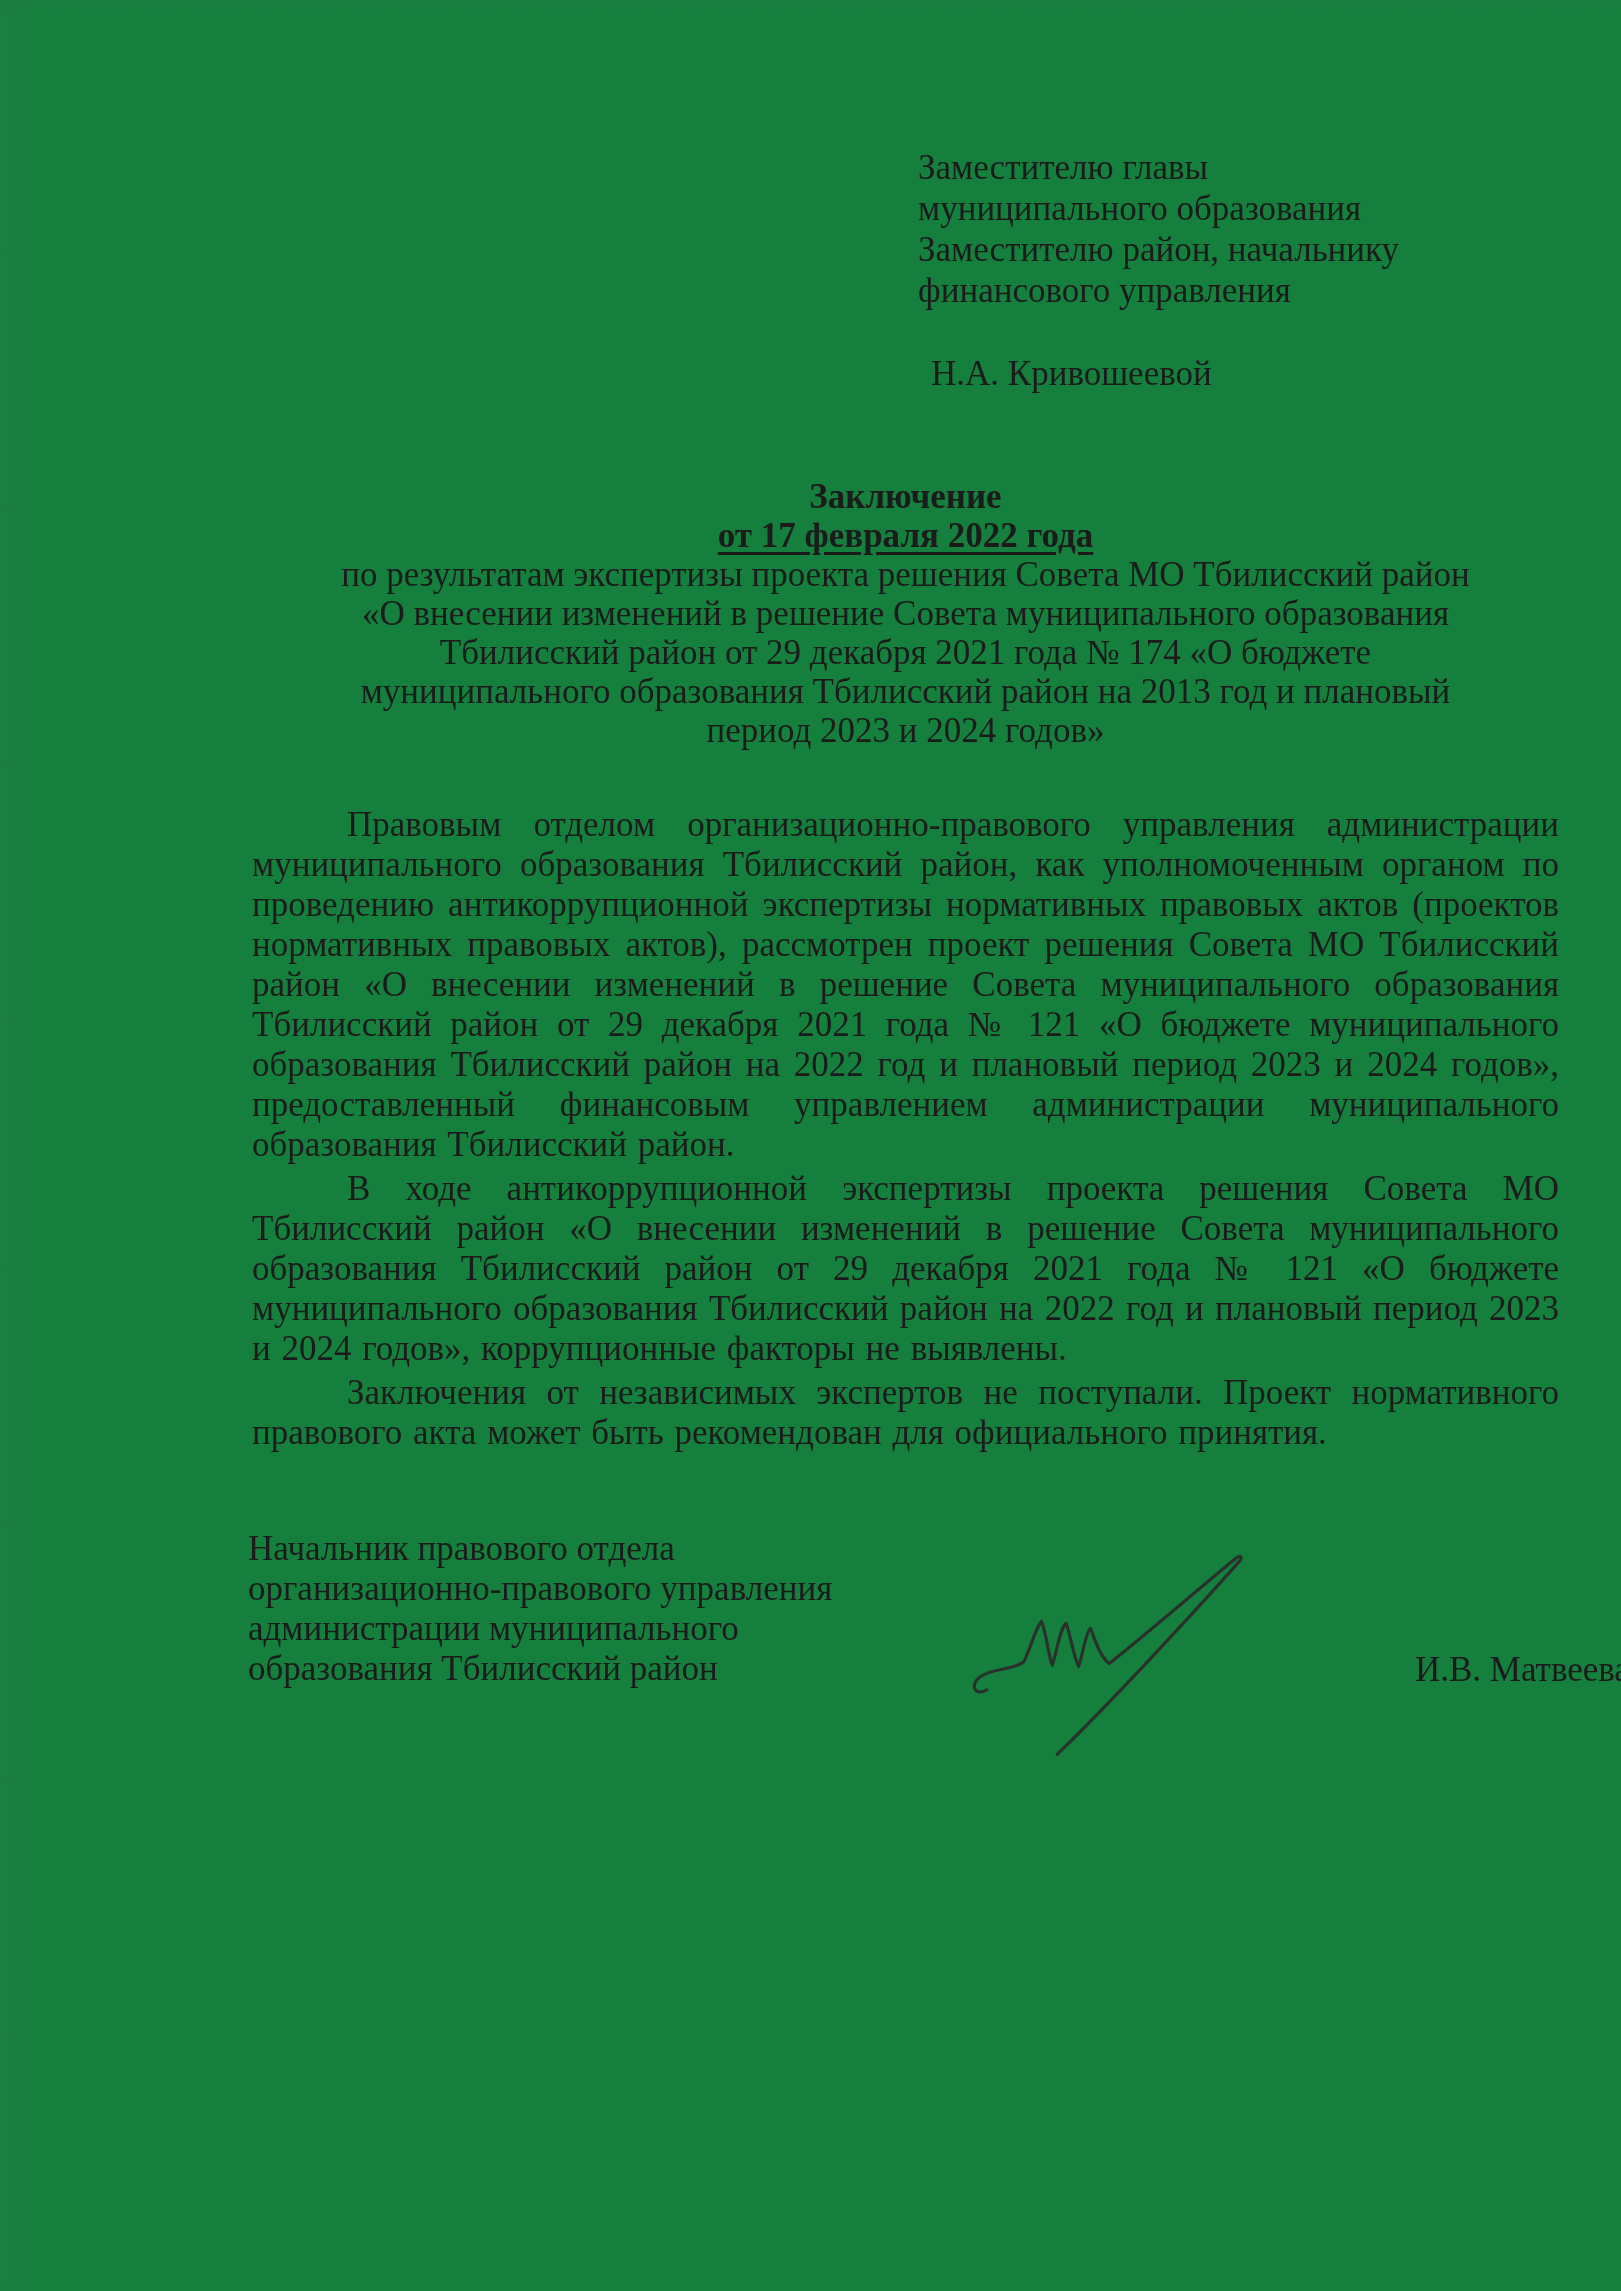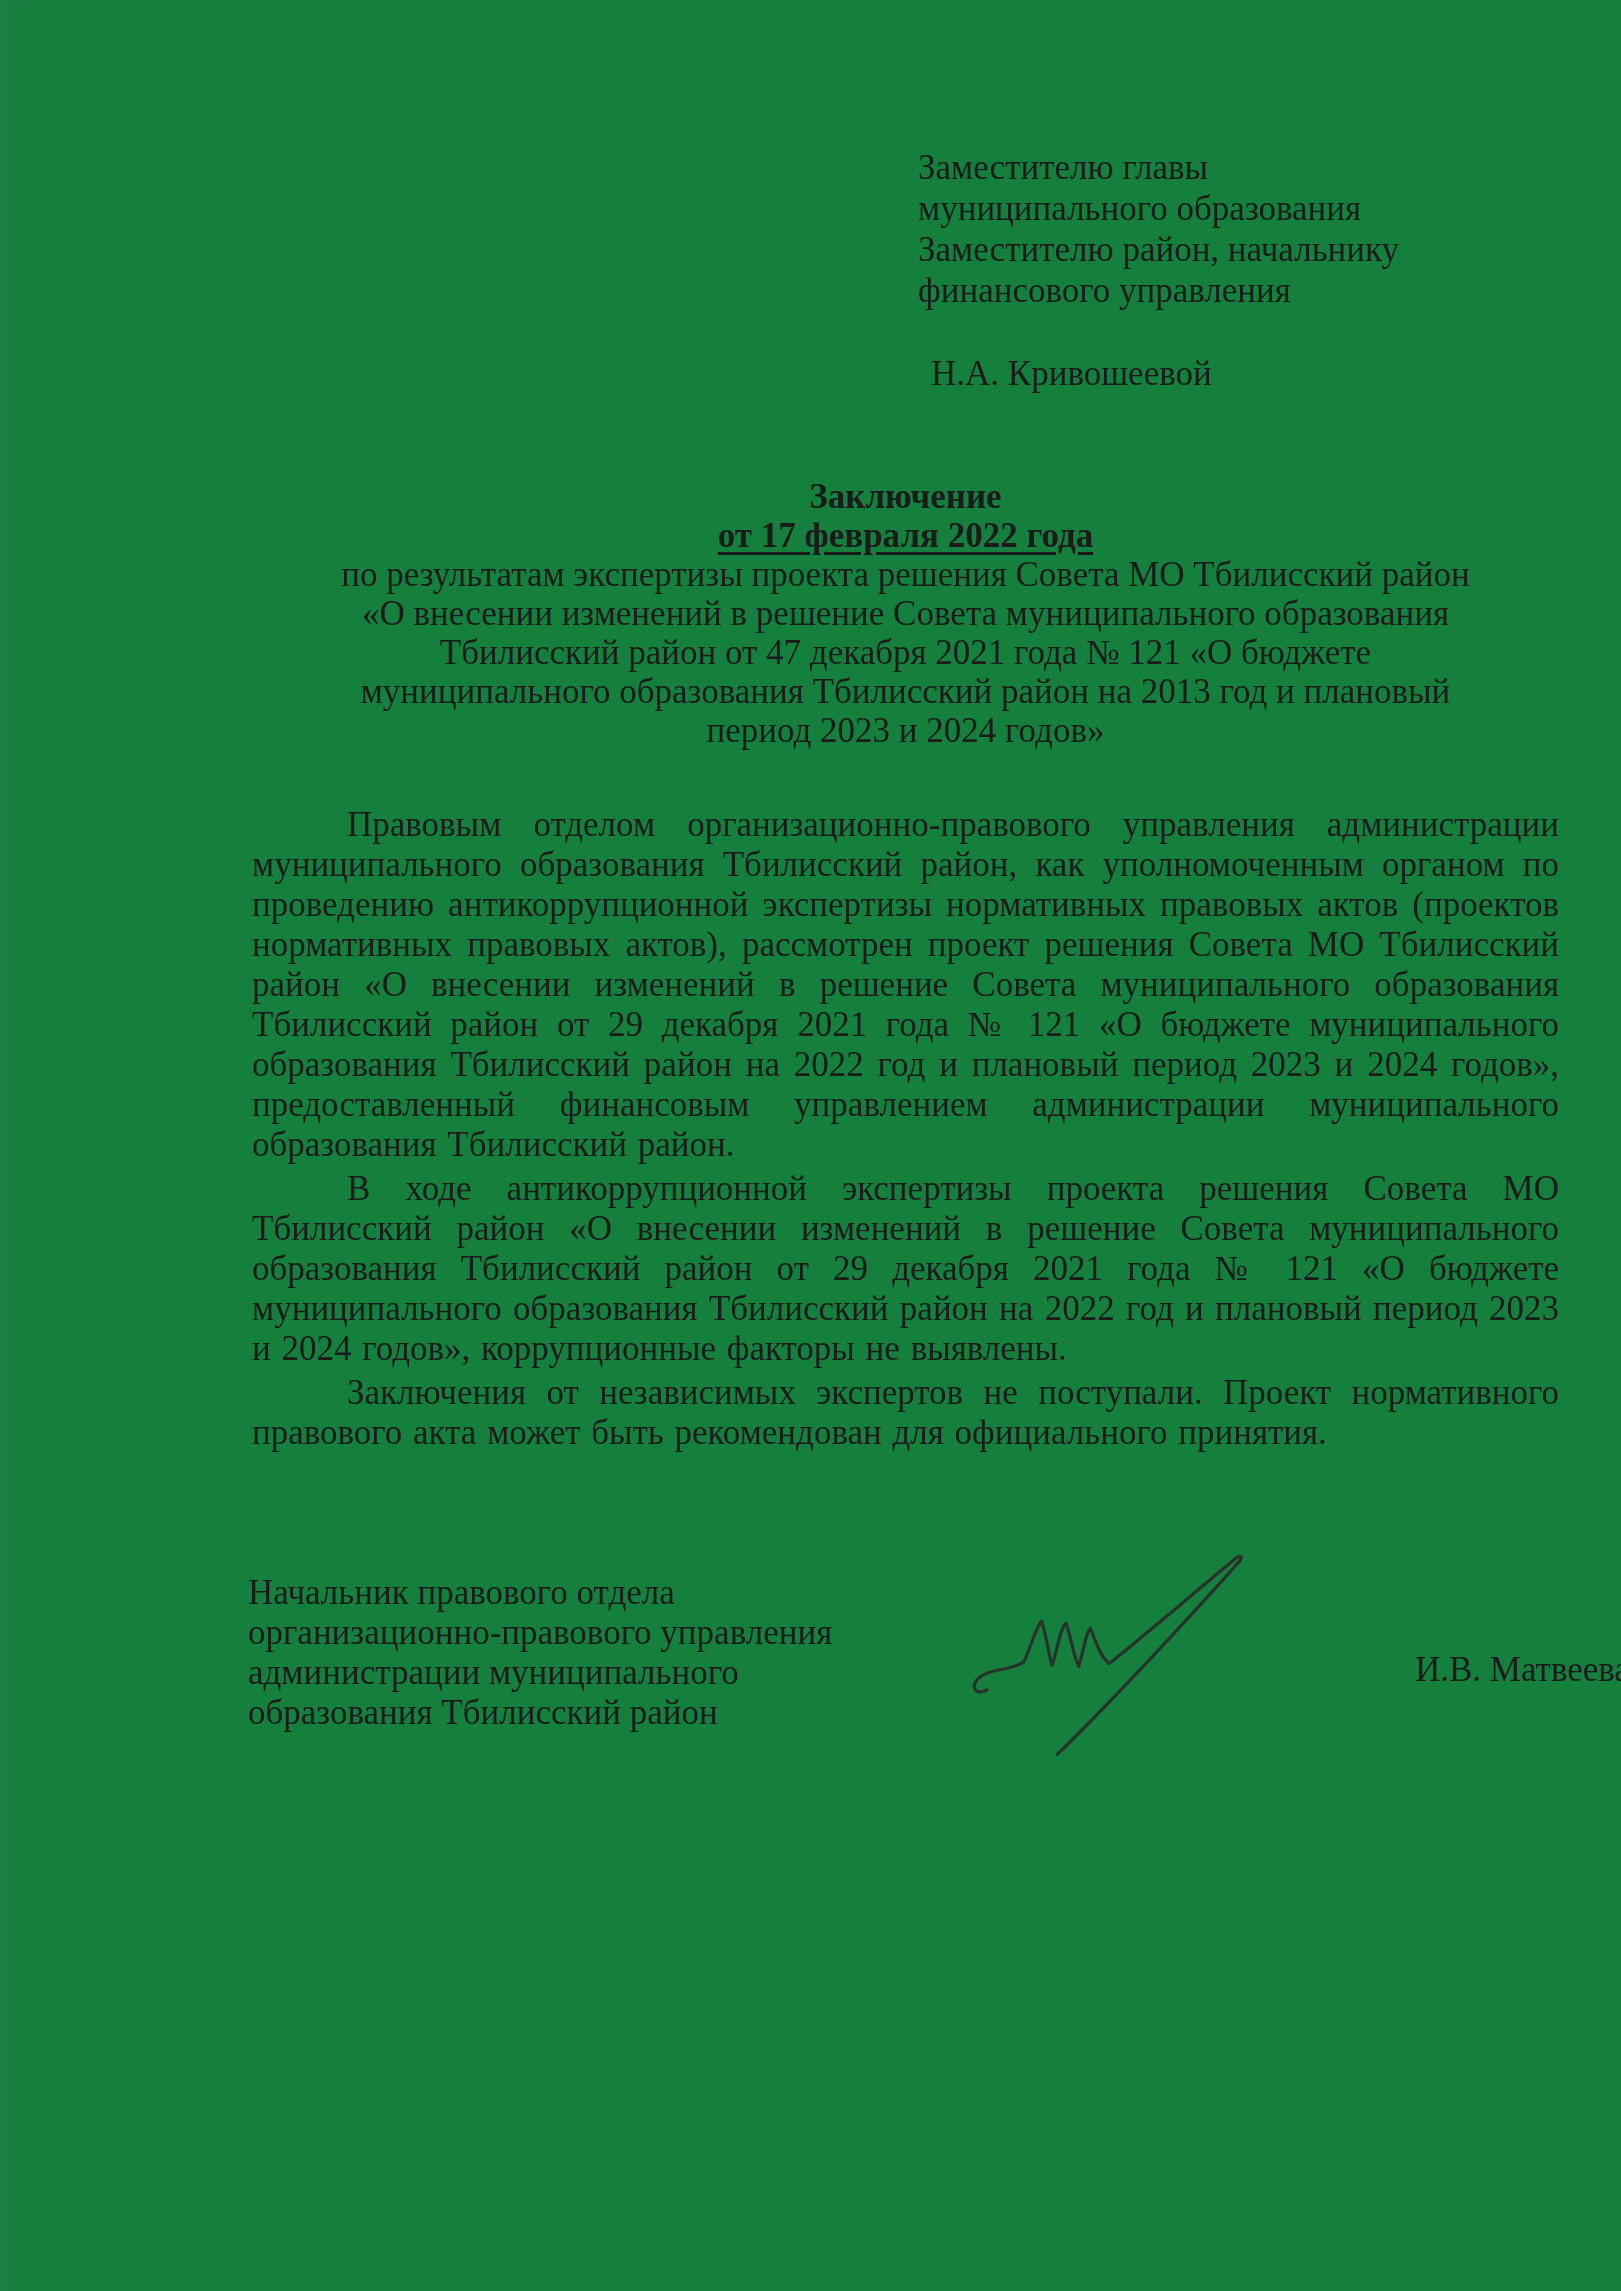--- a/index.html
+++ b/index.html
@@ -75,21 +75,20 @@
     word-spacing: 2px;
   }
   .sig-block {
     position: absolute;
     left: 248px;
     top: 1529px;
     width: 745px;
     font-size: 35px;
     line-height: 40px;
     white-space: nowrap;
-    margin-top: 44px;
   }
   .sig-name {
     position: absolute;
     left: 1415px;
     top: 1650px;
     font-size: 35px;
     line-height: 40px;
     white-space: nowrap;
   }
   .signature {
@@ -120,21 +119,21 @@
     <div>финансового управления</div>
   </div>
 
   <div class="recipient">Н.А. Кривошеевой</div>
 
   <div class="title-block">
     <div class="t-bold">Заключение</div>
     <div><span class="t-bold t-underline">от 17 февраля 2022 года</span></div>
     <div>по результатам экспертизы проекта решения Совета МО Тбилисский район</div>
     <div>«О внесении изменений в решение Совета муниципального образования</div>
-    <div>Тбилисский район от 47 декабря 2021 года № 121 «О бюджете</div>
+    <div>Тбилисский район от 29 декабря 2021 года № 174 «О бюджете</div>
     <div>муниципального образования Тбилисский район на 2013 год и плановый</div>
     <div>период 2023 и 2024 годов»</div>
   </div>
 
   <div class="body-text">
     <p>Правовым отделом организационно-правового управления администрации муниципального образования Тбилисский район, как уполномоченным органом по проведению антикоррупционной экспертизы нормативных правовых актов (проектов нормативных правовых актов), рассмотрен проект решения Совета МО Тбилисский район «О внесении изменений в решение Совета муниципального образования Тбилисский район от 29 декабря 2021 года № 121 «О бюджете муниципального образования Тбилисский район на 2022 год и плановый период 2023 и 2024 годов», предоставленный финансовым управлением администрации муниципального образования Тбилисский район.</p>
     <p>В ходе антикоррупционной экспертизы проекта решения Совета МО Тбилисский район «О внесении изменений в решение Совета муниципального образования Тбилисский район от 29 декабря 2021 года № 121 «О бюджете муниципального образования Тбилисский район на 2022 год и плановый период 2023 и 2024 годов», коррупционные факторы не выявлены.</p>
     <p>Заключения от независимых экспертов не поступали. Проект нормативного правового акта может быть рекомендован для официального принятия.</p>
   </div>
 

